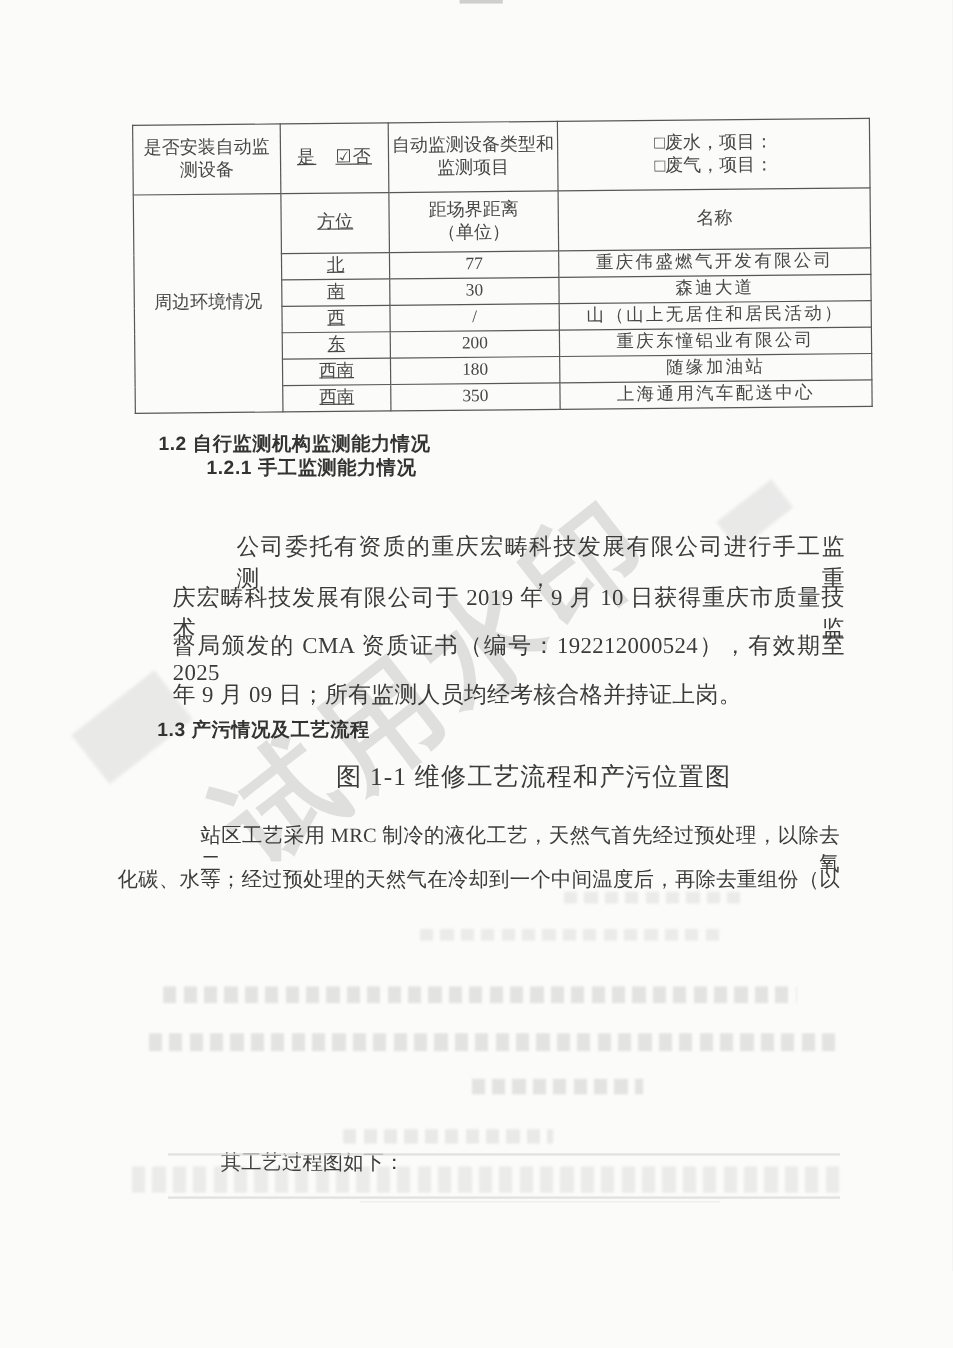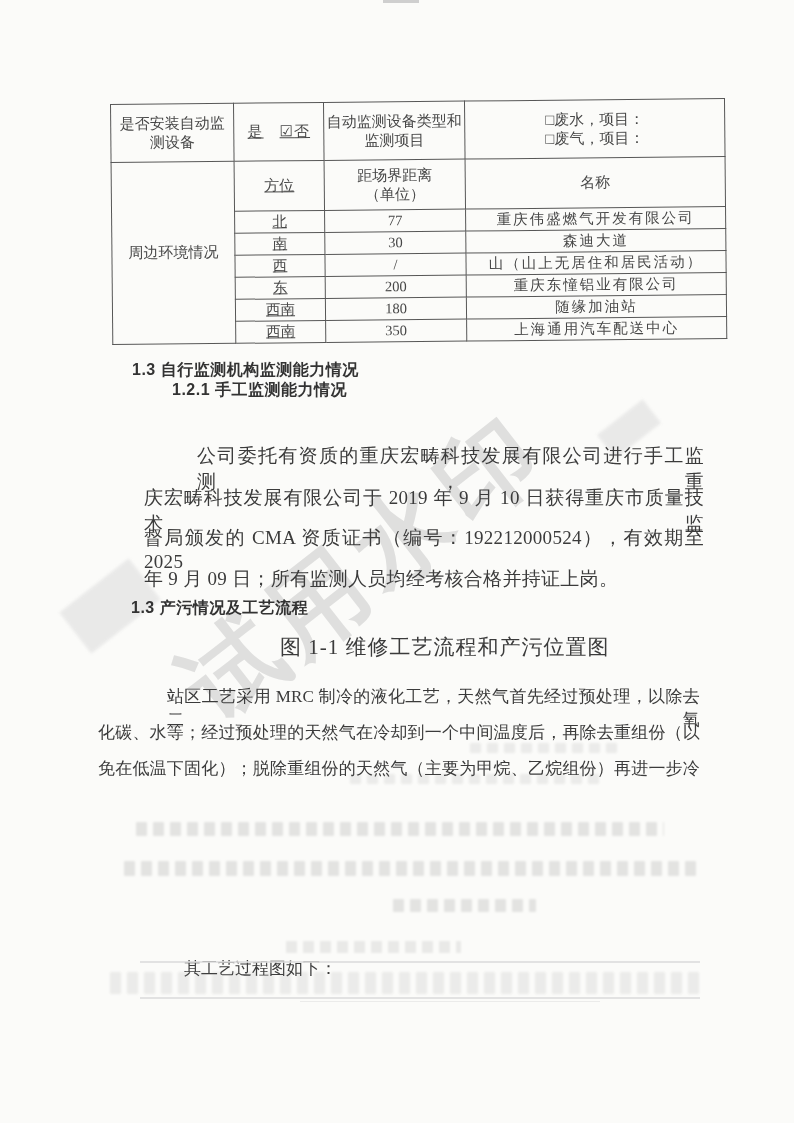--- a/index.html
+++ b/index.html
@@ -132,37 +132,36 @@
       <td class="c4"><span class="name">随缘加油站</span></td>
     </tr>
     <tr class="r-data">
       <td class="c2">西南</td>
       <td class="c3">350</td>
       <td class="c4"><span class="name">上海通用汽车配送中心</span></td>
     </tr>
   </tbody>
     </table>
 
-  <div class="abs hd" style="left:132px;top:360px;">1.3 自行监测机构监测能力情况</div>
+  <div class="abs hd" style="left:132px;top:360px;">1.2 自行监测机构监测能力情况</div>
   <div class="abs hd" style="left:172px;top:380px;">1.2.1 手工监测能力情况</div>
 
   <div class="abs" style="left:144px;top:443px;width:560px;height:150px;">
     <div class="pline just" style="left:53px;top:0;width:507px;">公司委托有资质的重庆宏畴科技发展有限公司进行手工监测，重</div>
     <div class="pline just" style="left:0;top:42px;width:560px;">庆宏畴科技发展有限公司于 2019 年 9 月 10 日获得重庆市质量技术监</div>
     <div class="pline just" style="left:0;top:82px;width:560px;">督局颁发的 CMA 资质证书（编号：192212000524），有效期至 2025</div>
     <div class="pline" style="left:0;top:123px;">年 9 月 09 日；所有监测人员均经考核合格并持证上岗。</div>
   </div>
 
   <div class="abs hd" style="left:131px;top:598px;">1.3 产污情况及工艺流程</div>
   <div class="abs caption" style="left:280px;top:633px;">图 1-1  维修工艺流程和产污位置图</div>
 
   <div class="abs" style="left:98px;top:685px;width:602px;height:130px;">
     <div class="p2line just" style="left:69px;top:0;width:533px;">站区工艺采用 MRC 制冷的液化工艺，天然气首先经过预处理，以除去二氧</div>
     <div class="p2line just" style="left:0;top:36px;width:602px;">化碳、水等；经过预处理的天然气在冷却到一个中间温度后，再除去重组份（以</div>
-    <div class="p2line just" style="left:0;top:72px;width:602px;">免在低温下固化）；脱除重组份的天然气（主要为甲烷、乙烷组份）再进一步冷</div>
   </div>
 
   <div class="ghost" style="left:470px;top:743px;width:150px;height:10px;opacity:.10;"></div>
   <div class="ghost" style="left:350px;top:774px;width:250px;height:10px;opacity:.10;"></div>
   <div class="ghost" style="left:136px;top:822px;width:528px;height:14px;"></div>
   <div class="ghost" style="left:124px;top:861px;width:576px;height:15px;"></div>
   <div class="ghost" style="left:393px;top:899px;width:143px;height:13px;"></div>
 
   <div class="abs" style="left:184px;top:917px;font-size:17px;white-space:nowrap;margin-top:40px;">其工艺过程图如下：</div>
 

